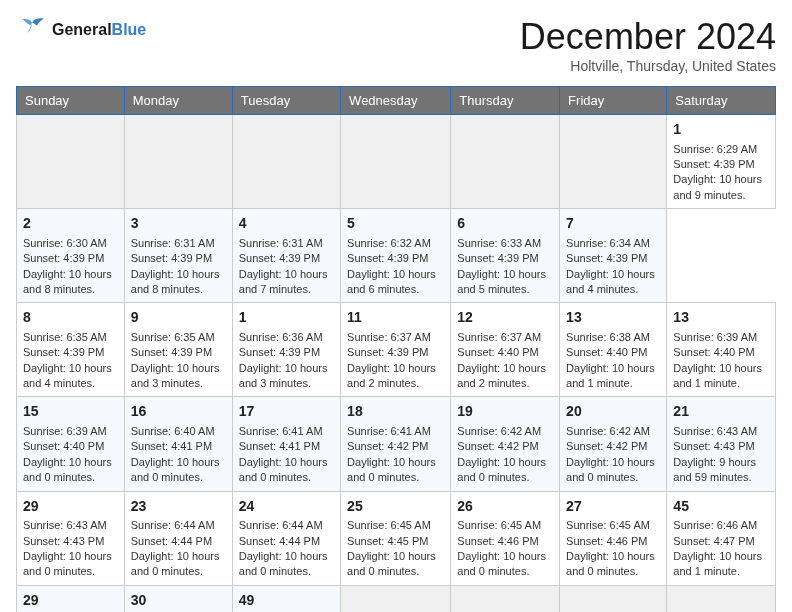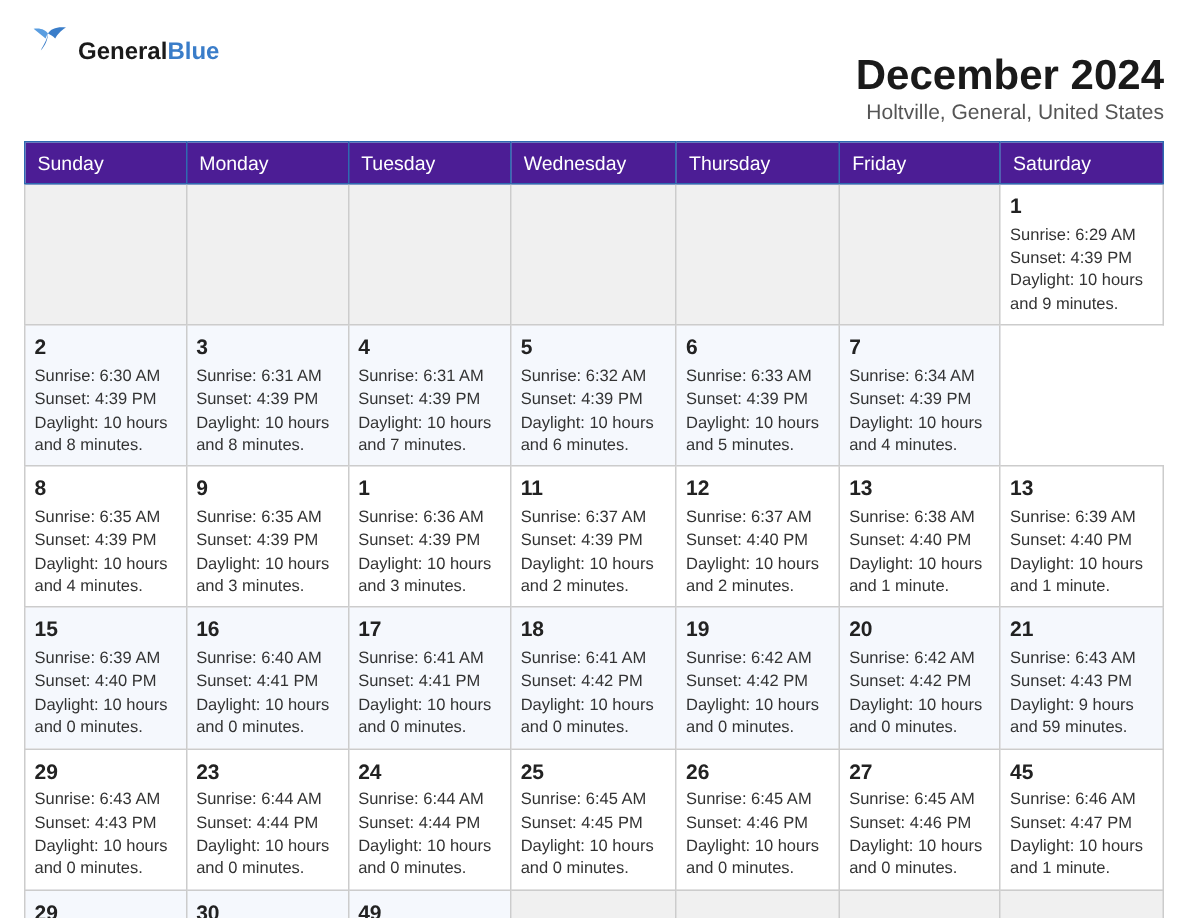--- a/index.html
+++ b/index.html
@@ -11,47 +11,46 @@
       padding: 16px;
     }
     .header {
       display: flex;
       justify-content: space-between;
       align-items: flex-start;
       margin-bottom: 12px;
     }
     .logo {
       display: flex;
-      align-items: flex-end;
+      align-items: center;
       gap: 4px;
     }
     .logo-bird {
       width: 32px;
       height: 28px;
     }
     .title-block {
       text-align: right;
     }
     .month-title {
-      font-size: 28px;
-      font-weight: 700;
+      font-size: 36px;
+      font-weight: 400;
       color: #1a1a1a;
-      margin-top: 18px;
     }
     .location {
       font-size: 14px;
       color: #555;
     }
     .calendar {
       width: 100%;
       border-collapse: collapse;
       font-size: 11px;
     }
     .calendar th {
-      background-color: #4c1d95;
+      background-color: #737373;
       color: #fff;
       text-align: left;
       padding: 6px 8px;
       font-size: 13px;
       font-weight: normal;
       border: 1px solid #2e6ab0;
     }
     .calendar td {
       vertical-align: top;
       border: 1px solid #ccc;
@@ -89,21 +88,21 @@
       <path d="M20 8 C22 4, 28 2, 35 3 C30 6, 28 9, 26 12 C24 10, 22 9, 20 8Z" fill="#3a7dc9"></path>
       <path d="M20 8 C18 5, 14 3, 8 4 C12 7, 15 10, 18 12 C18.5 10.5, 19.2 9.2, 20 8Z" fill="#5a9de0"></path>
       <path d="M20 8 C20 12, 18 18, 14 22 C16 18, 19 14, 20 8Z" fill="#3a7dc9"></path>
     </svg>
     <div>
       <div style="font-size:16px;font-weight:bold;color:#1a1a1a;">General<span style="color:#3a7dc9;">Blue</span></div>
     </div>
   </div>
   <div class="title-block">
     <div class="month-title">December 2024</div>
-    <div class="location">Holtville, General, United States</div>
+    <div class="location">Holtville, Thursday, United States</div>
   </div>
 </div>
 
 <table class="calendar">
   <thead>
     <tr>
     <th>Sunday</th>
         <th>Monday</th>
         <th>Tuesday</th>
         <th>Wednesday</th>

